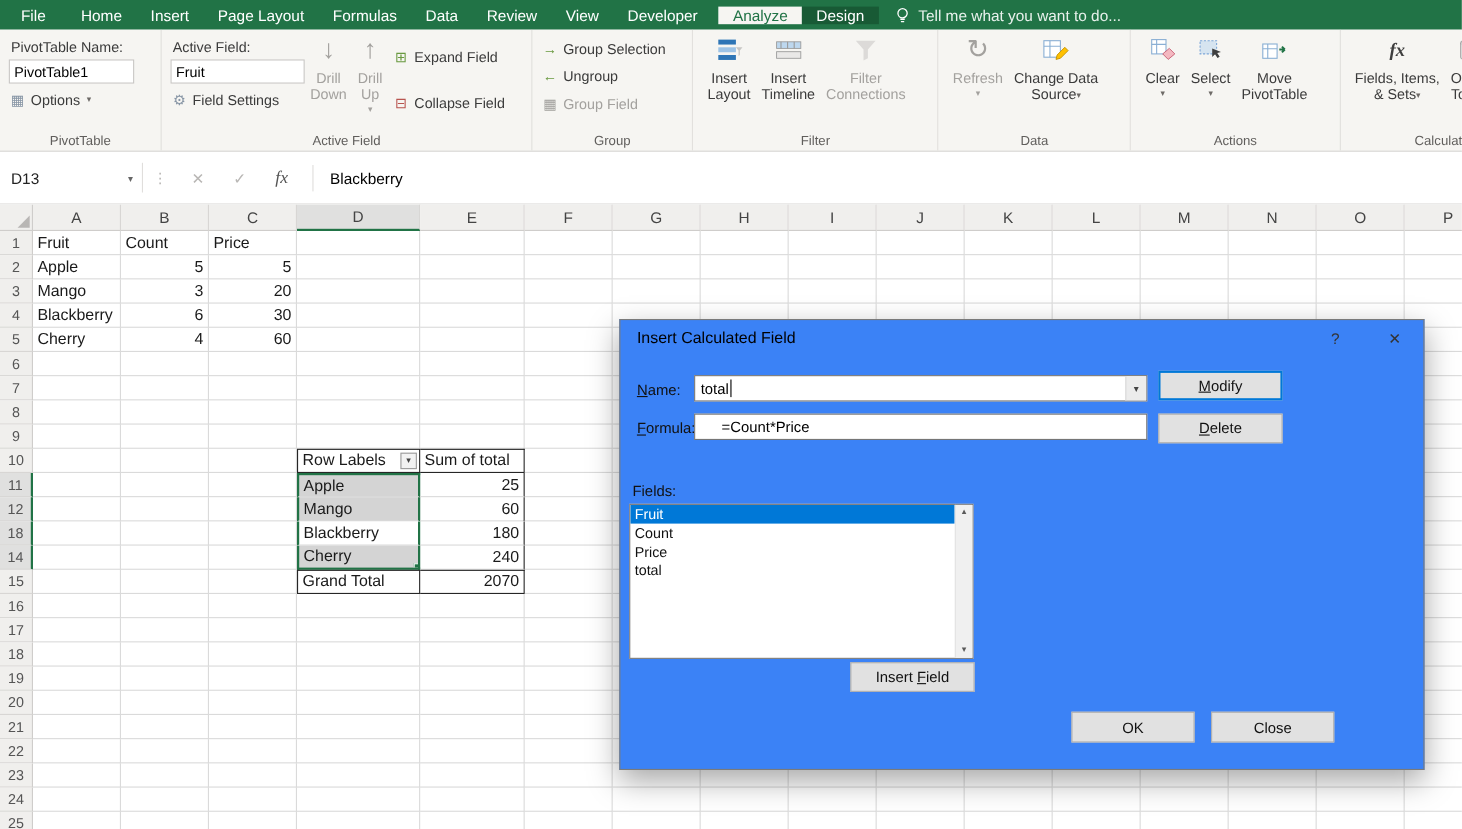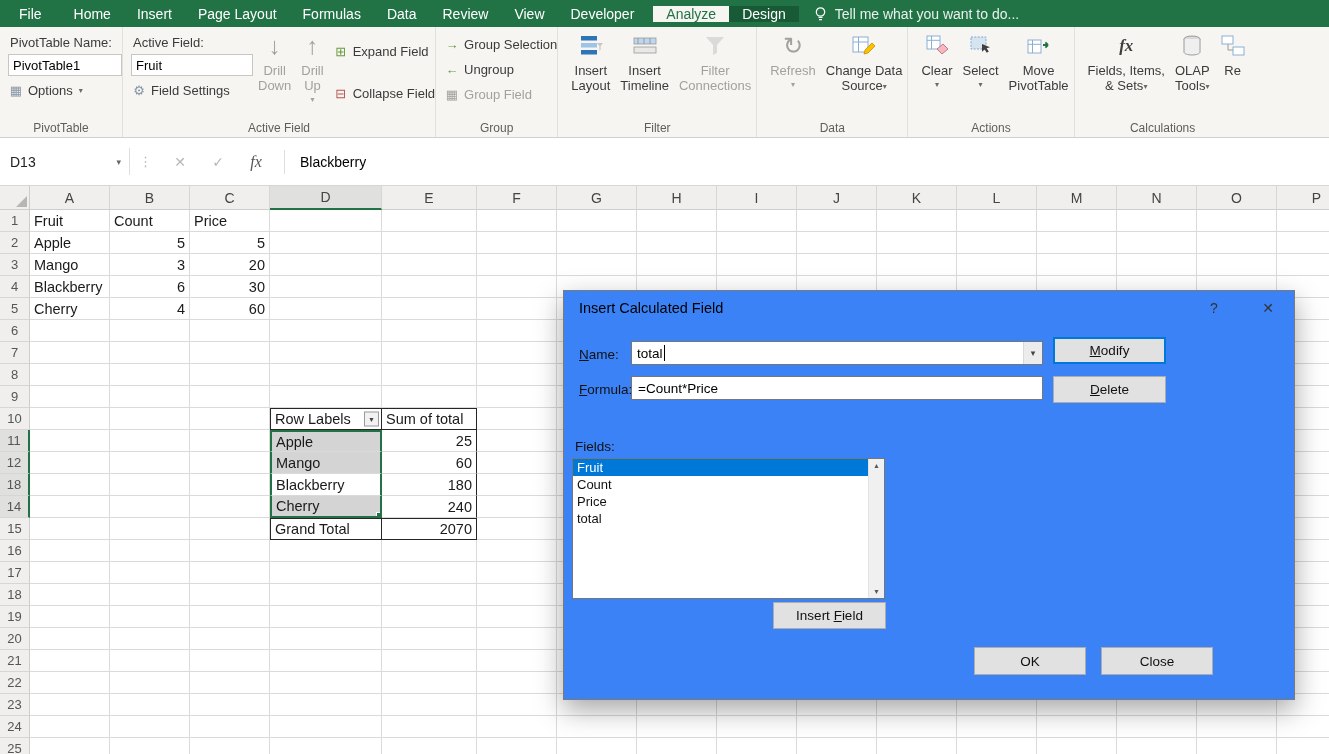--- a/index.html
+++ b/index.html
@@ -10,21 +10,21 @@
   .menubar{display:flex;align-items:stretch;height:27px;background:#217346;color:#fff;font-size:14px}
   .mtabs{display:flex;align-items:center}
   .mtab{display:flex;align-items:center;padding:0 13px;cursor:pointer;white-space:nowrap}
   .mtab.file{padding:0 19px}
   .mtab.active{background:#f6f5f2;color:#217346;margin-left:6px}
   .mtab.contextual{background:#185a35}
   .tellme{display:flex;align-items:center;gap:7px;padding:0 14px;color:#e8f1ec;white-space:nowrap}
 
   
   .ribbon{height:111px;background:#f6f5f2;border-bottom:1px solid #d2d0ce;display:flex;overflow:hidden}
-  .rgroup{position:relative;flex-shrink:0;border-right:1px solid #e2e0dd;padding:0 0 17px 8px;display:flex;align-items:flex-start}
+  .rgroup{position:relative;flex-shrink:0;border-right:1px solid #e2e0dd;padding:0 24px 17px 8px;display:flex;align-items:flex-start}
   .rg-label{position:absolute;bottom:2px;left:0;right:0;text-align:center;font-size:12px;color:#605e5c;white-space:nowrap}
   .vcol{display:flex;flex-direction:column;align-items:flex-start;padding-top:7px}
   .w114{width:114px}.w122{width:122px}
   .spread{height:74px;justify-content:space-between;padding-top:10px;margin-left:4px}
   .gapped{padding-top:10px}
   .gapped .smbtn{margin-top:0;margin-bottom:10px}
   .rlbl{font-size:13px;color:#3b3b3b;margin:1px 0 4px 2px;white-space:nowrap}
   .rinput{width:100%;height:22px;border:1px solid #c8c6c4;background:#fff;color:#000;font:13px "Liberation Sans",sans-serif;padding:0 4px}
   .smbtn{display:flex;align-items:center;gap:4px;font-size:13px;color:#3b3b3b;margin-top:7px;cursor:pointer;white-space:nowrap}
   .bigbtn{display:flex;flex-direction:column;align-items:center;font-size:13px;color:#3b3b3b;line-height:1.15;padding:4px 5px 0 5px;text-align:center;cursor:pointer;white-space:nowrap}
@@ -79,21 +79,21 @@
   .dtitlebar{height:34px;position:relative;display:flex;align-items:center;cursor:move}
   .dtitle{margin-left:15px;font-size:14.5px;color:#000}
   .dbtn{position:absolute;top:0;width:40px;height:34px;display:flex;align-items:center;justify-content:center;font-size:14px;color:#333;cursor:pointer}
   .dbtn.help{right:60px}
   .dbtn.closex{right:6px}
   .dlbl{position:absolute;font-size:13.5px;color:#111;white-space:nowrap}
   .combo{position:absolute;left:67px;top:50px;width:412px;height:24px;border:1px solid #767676;background:#fff;display:flex;align-items:center;padding-left:5px;cursor:text}
   .combo-text{font-size:13.5px;color:#000}
   .caret{width:1px;height:16px;background:#000;margin-left:1px}
   .combo-arrow{margin-left:auto;width:19px;height:100%;display:flex;align-items:center;justify-content:center;font-size:9px;color:#444;background:#ececec;border-left:1px solid #d9d9d9;cursor:pointer}
-  .dinput{position:absolute;left:67px;top:85px;width:412px;height:24px;border:1px solid #767676;background:#fff;display:flex;align-items:center;padding-left:6px;cursor:text}
+  .dinput{position:absolute;left:67px;top:85px;width:412px;height:24px;border:1px solid #767676;background:#fff;display:flex;align-items:center;padding-left:24px;cursor:text}
   .dbutton{position:absolute;width:113px;height:27px;background:#e1e1e1;border:1px solid #adadad;font:13.5px "Liberation Sans",sans-serif;color:#111;cursor:pointer;text-align:center}
   .dbutton.primary{border:2px solid #0078d7}
   .listbox{position:absolute;left:8px;top:167px;width:313px;height:141px;border:1px solid #767676;background:#fff}
   .litems{position:absolute;left:0;top:0;right:16px;bottom:0;overflow:hidden}
   .litem{height:17px;line-height:17px;padding-left:4px;font-size:13px;color:#111;white-space:nowrap;cursor:default}
   .litem.selected{background:#0078d7;color:#fff}
   .lscroll{position:absolute;right:0;top:0;bottom:0;width:16px;background:#f0f0f0;border-left:1px solid #e3e3e3;display:flex;flex-direction:column;justify-content:space-between;align-items:center;padding:3px 0}
   .sarrow{font-size:7px;color:#5a5a5a;cursor:pointer}
 </style>
 </head>

